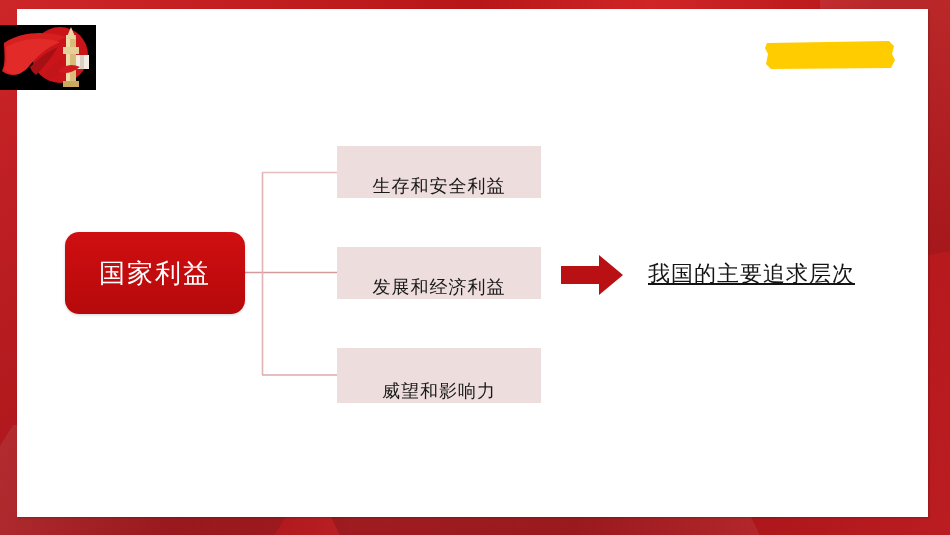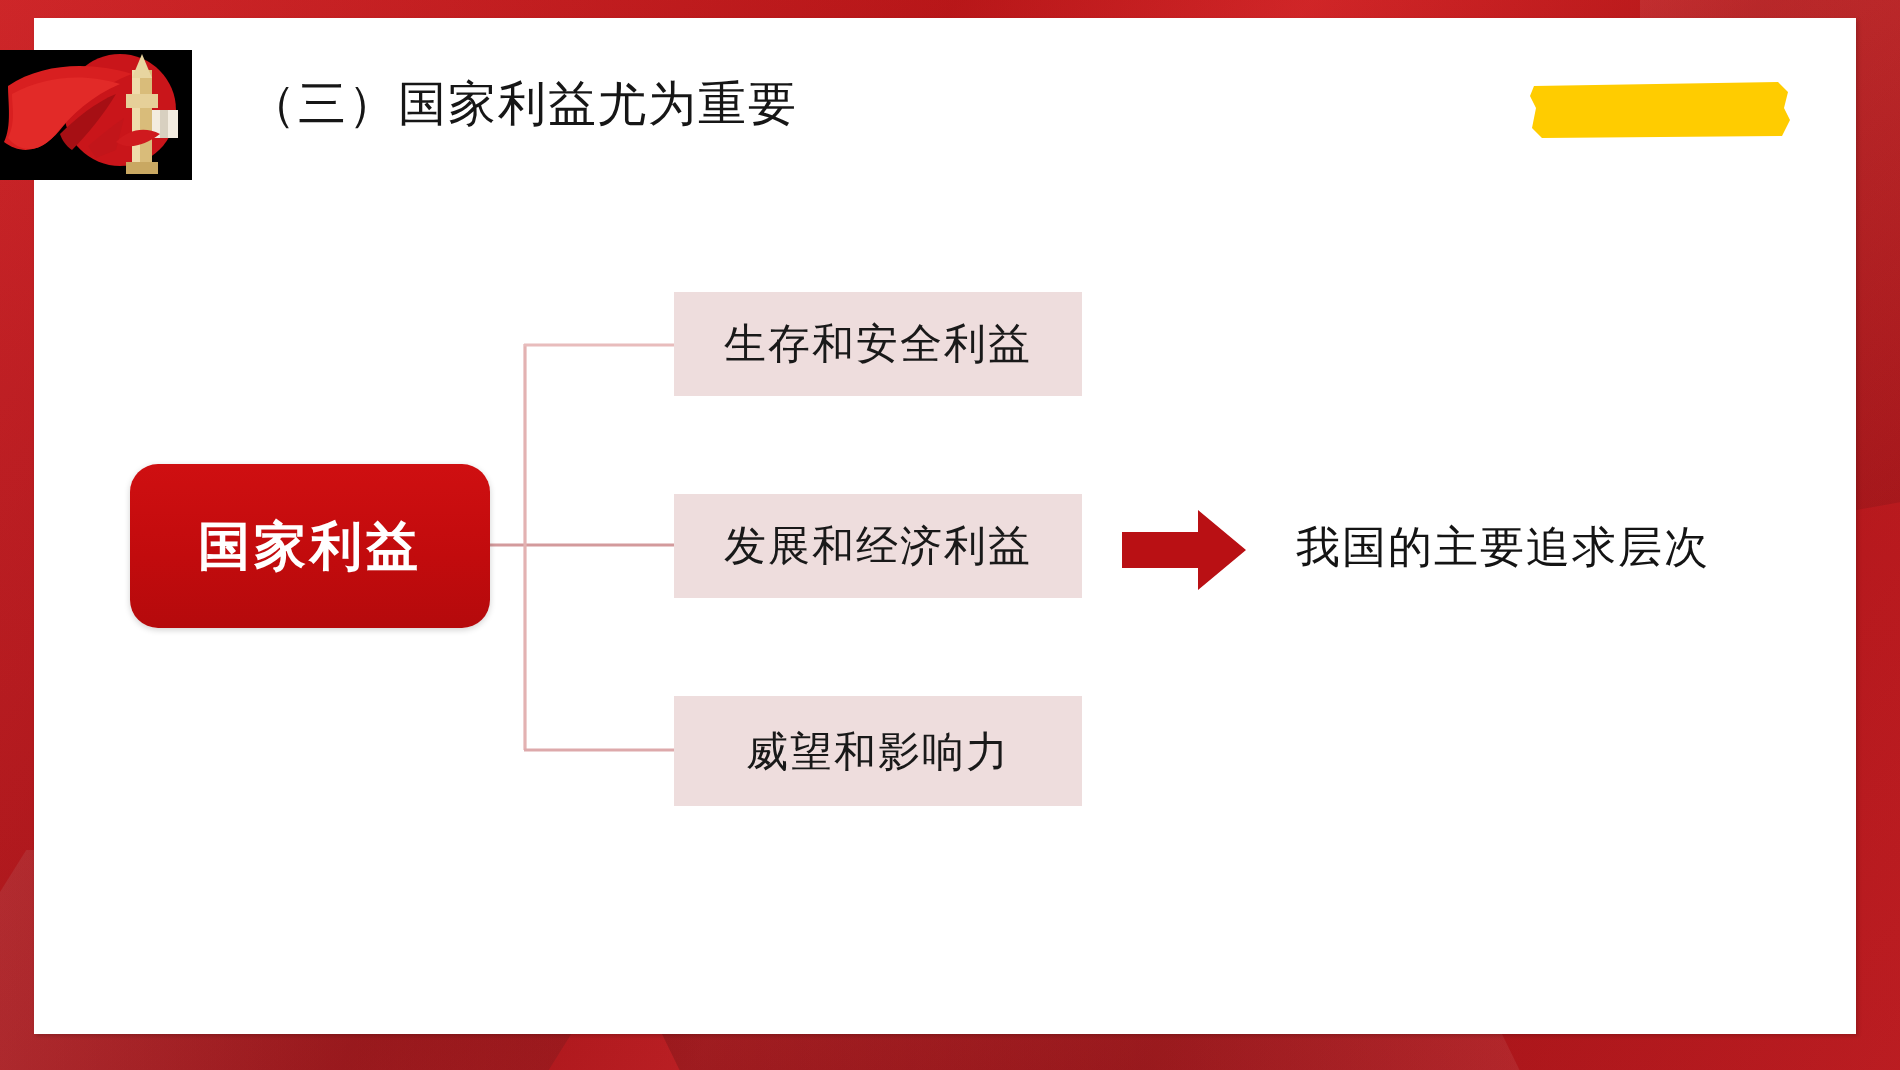--- a/index.html
+++ b/index.html
@@ -56,43 +56,42 @@
   }
   .marker svg{display:block;}
   
   .node-main{
     position:absolute;left:65px;top:232px;width:180px;height:82px;
     background:linear-gradient(180deg,#cf0f11 0%,#c20b0d 55%,#b50a0c 100%);
     border-radius:14px;
     display:flex;align-items:center;justify-content:center;
     color:#ffffff;font-size:26px;letter-spacing:2px;
     box-shadow:0 1px 3px rgba(0,0,0,0.18);
-    font-weight:bold;
   }
   
   .connectors{position:absolute;left:0;top:0;width:950px;height:535px;pointer-events:none;}
   
   .node-branch{
     position:absolute;
     background:#eedddd;
-    display:flex;align-items:center;justify-content:center;
-    color:#191919;font-size:21px;letter-spacing:1px;
+    display:flex;align-items:flex-end;justify-content:center;
+    color:#191919;font-size:18px;letter-spacing:1px;
   }
   .b1{left:337px;top:146px;width:204px;height:52px;}
   .b2{left:337px;top:247px;width:204px;height:52px;}
   .b3{left:337px;top:348px;width:204px;height:55px;}
   
   .arrow{
     position:absolute;left:561px;top:254px;width:62px;height:42px;
   }
   .arrow svg{display:block;}
   
   .note{
     position:absolute;left:648px;top:259px;
-    font-size:22px;color:#141414;letter-spacing:1px;white-space:nowrap;
+    font-size:22px;color:#141414;letter-spacing:1px;white-space:nowrap;text-decoration:underline;
   }
 </style>
 </head>
 <body>
 
 <div class="slide">
 
   <div class="bg">
     <div class="bg-ribbon-1"></div>
     <div class="bg-ribbon-2"></div>
@@ -113,21 +112,20 @@
       <rect x="66" y="10" width="4" height="48" fill="#efdcab"></rect>
       <rect x="63" y="56" width="16" height="6" fill="#c9a862"></rect>
       <rect x="63" y="22" width="16" height="7" fill="#e6d099"></rect>
       <path d="M71 2 L76 14 L66 14 Z" fill="#e8d5a0"></path>
       <rect x="76" y="30" width="13" height="14" fill="#f3ece0"></rect>
       <rect x="80" y="30" width="4" height="14" fill="#d8d0c0"></rect>
       <path d="M58 46 C64 40 72 38 80 42 C72 48 64 50 58 46 Z" fill="#cf1a1e"></path>
     </svg>
   </div>
 
-  <div class="title">（三）国家利益尤为重要</div>
 
   <div class="marker">
     <svg width="130" height="30" viewBox="0 0 130 30" xmlns="http://www.w3.org/2000/svg">
       <path d="M2 3 L124 1 L129 6 L127 14 L130 20 L126 28 L6 29 L1 24 L3 14 L0 8 Z" fill="#ffcc00"></path>
     </svg>
   </div>
 
   <svg class="connectors" width="950" height="535" viewBox="0 0 950 535" xmlns="http://www.w3.org/2000/svg">
 
     <line x1="245" y1="272.5" x2="337" y2="272.5" stroke="#d39a9c" stroke-width="1.4"></line>

